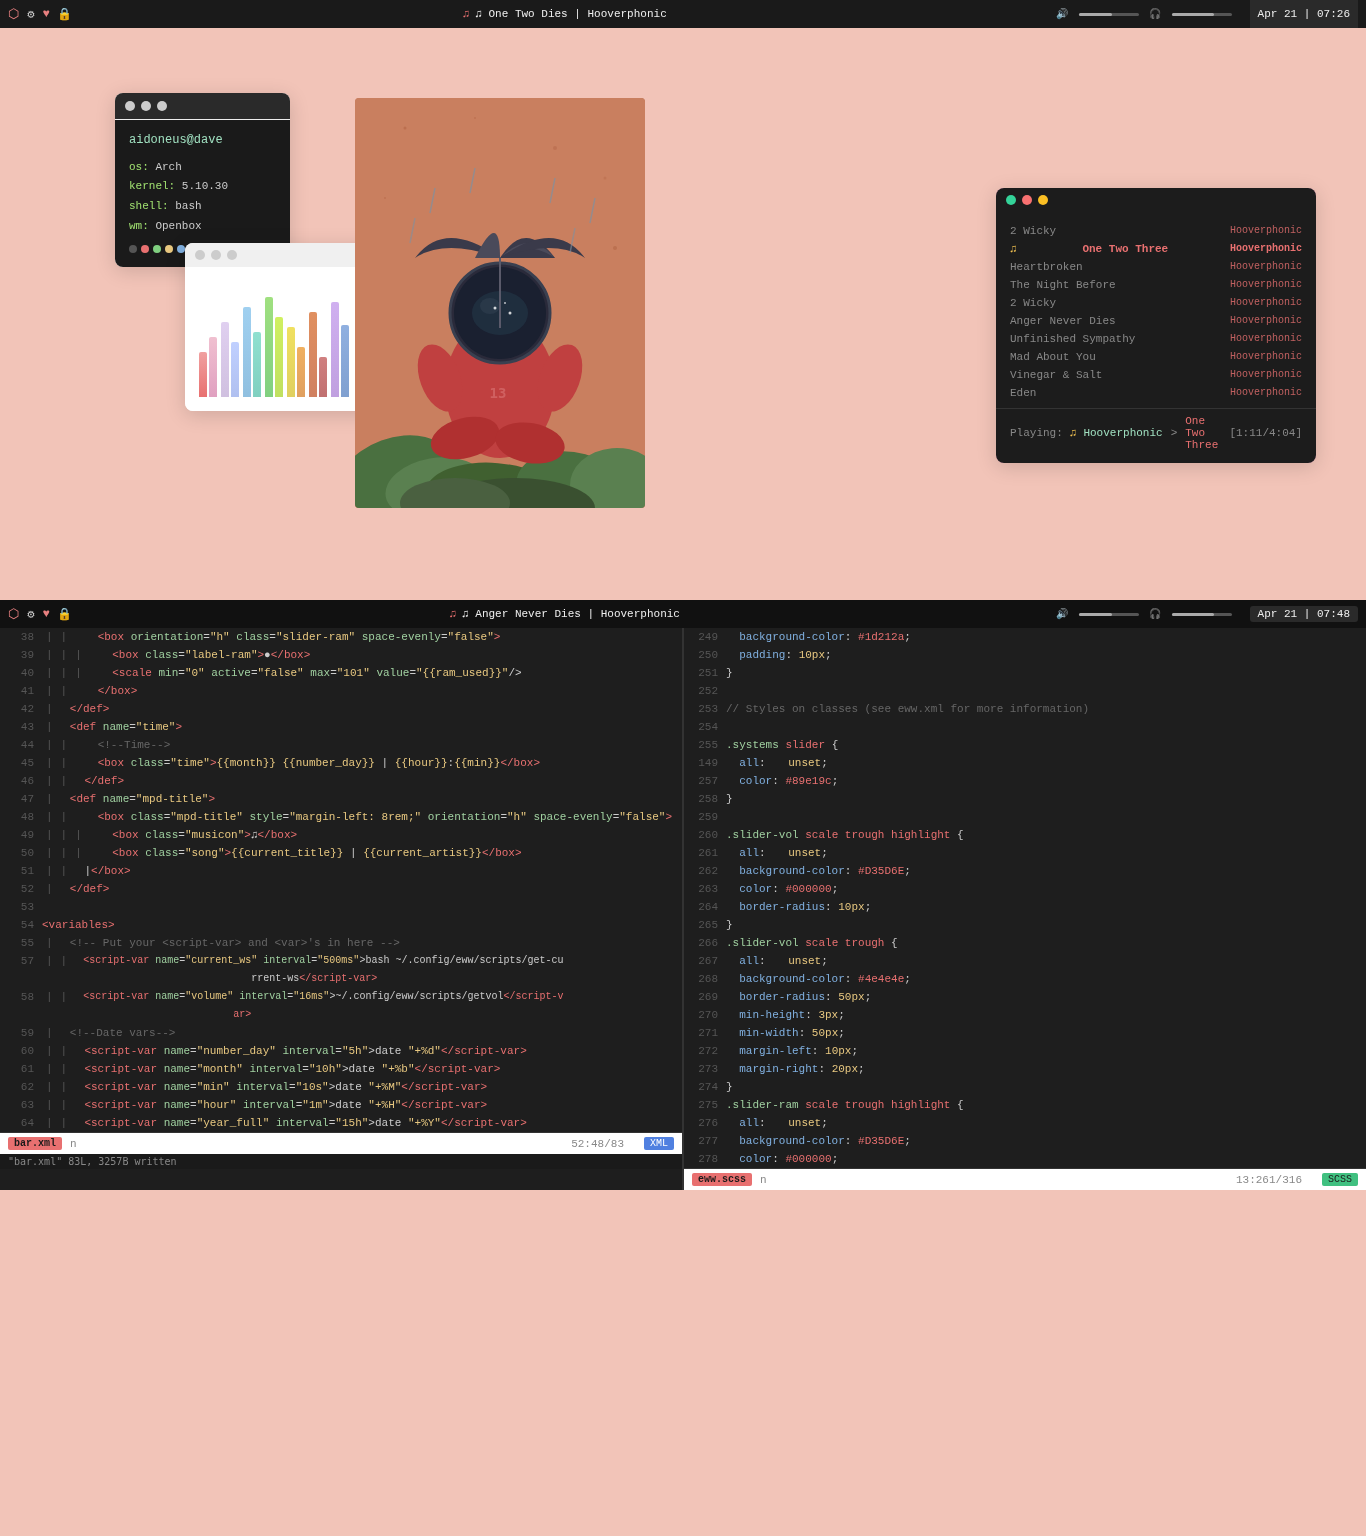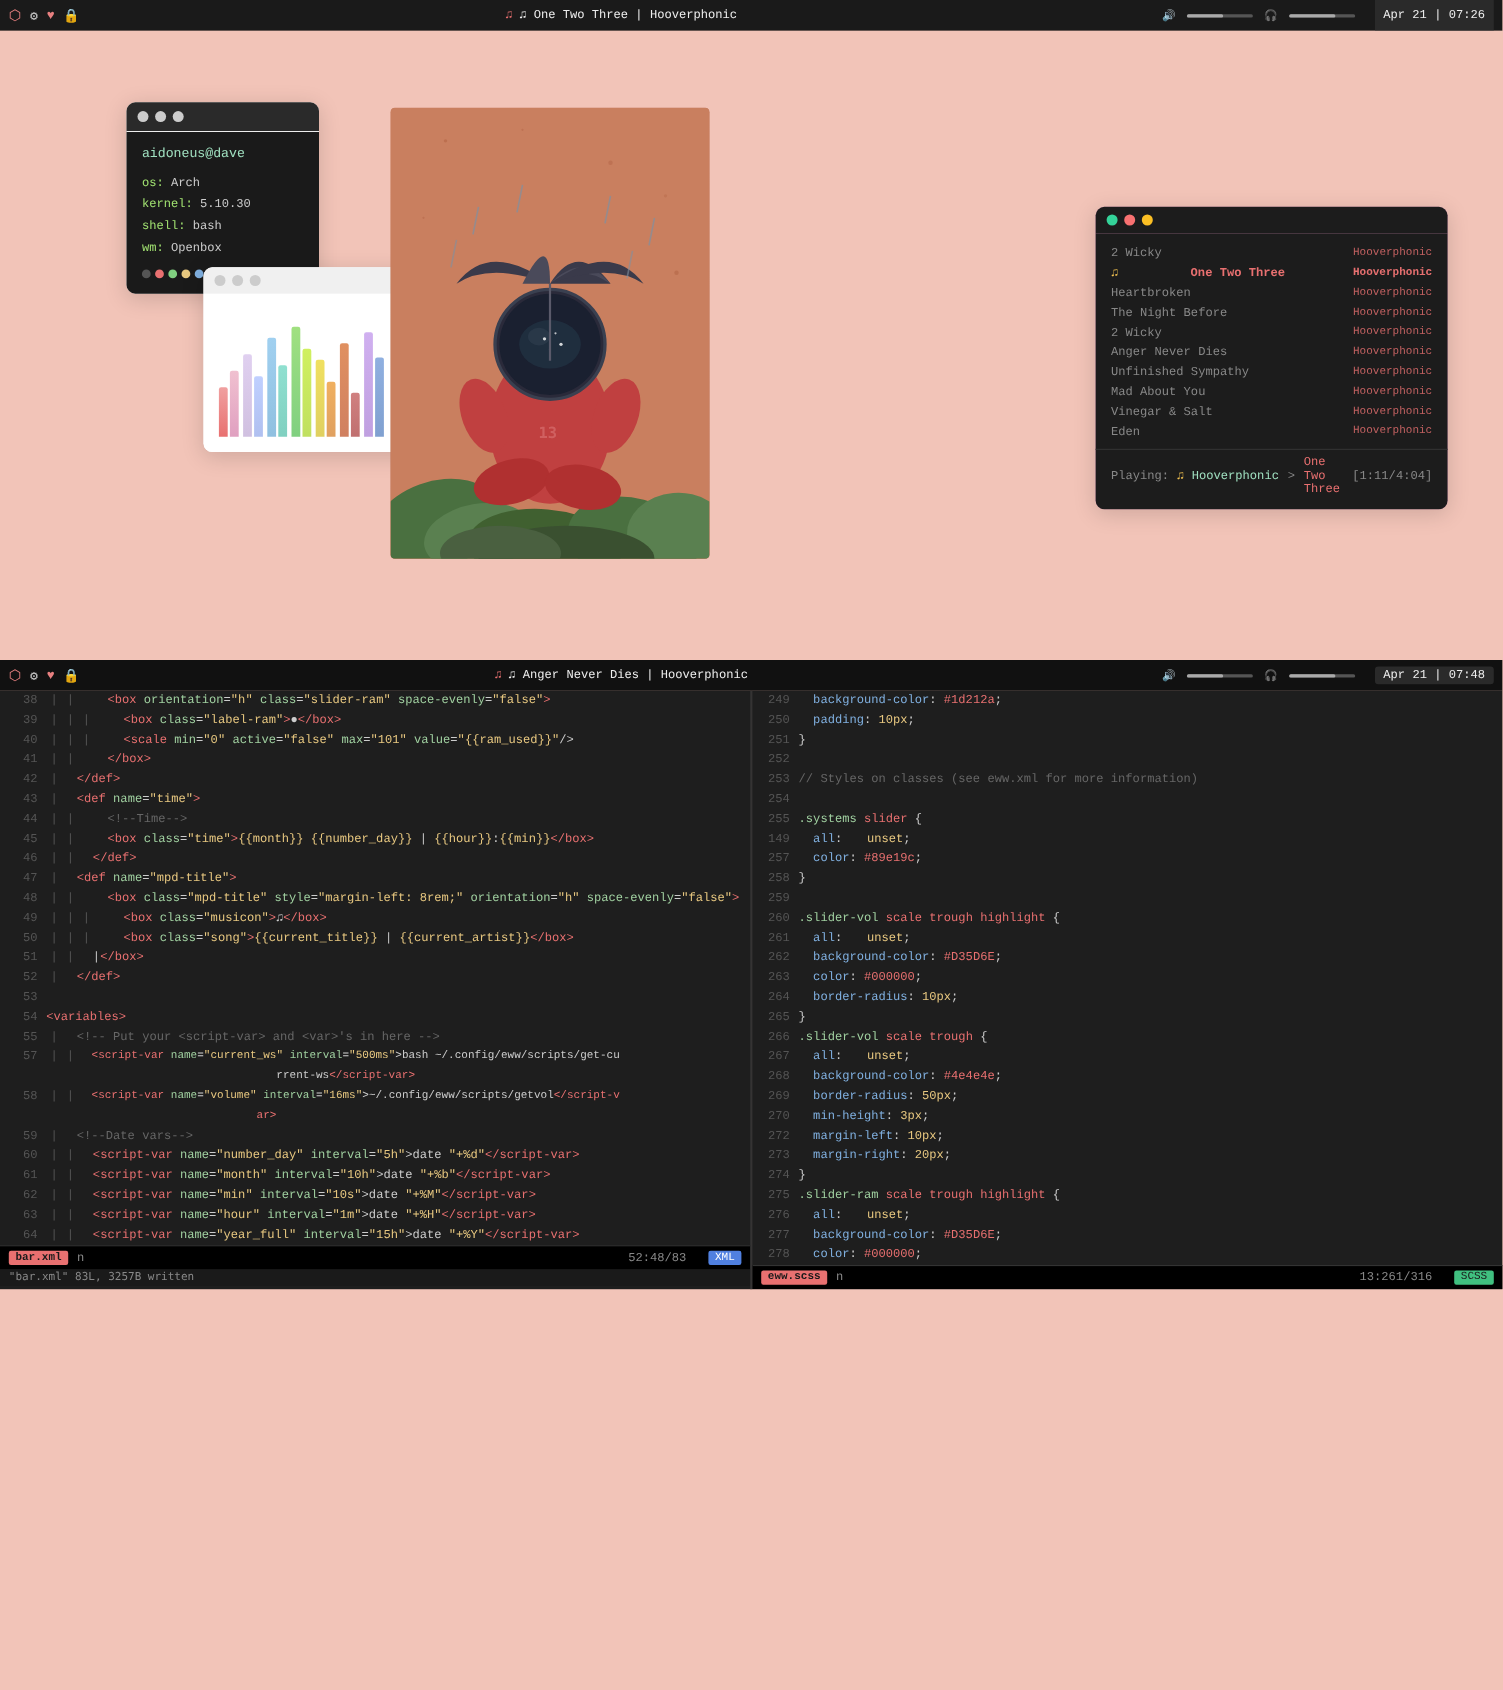--- a/index.html
+++ b/index.html
@@ -265,21 +265,21 @@
     .css-prop { color: #80b0e0; }
     .css-val { color: #e8c880; margin-left: 16px; }
     .css-comment { color: #666; }
     .css-selector { color: #e87070; }
     .css-class { color: #a0d0a0; }
     .css-hex { color: #e87070; }
     .css-num { color: #e8c880; }
 
     
     .statusbar {
-      background: #000000;
+      background: #ffffff;
       height: 22px;
       display: flex;
       align-items: center;
       padding: 0 8px;
       font-size: 11px;
       font-family: 'Courier New', monospace;
       border-top: 1px solid #333;
     }
     .status-left {
       display: flex;
@@ -325,21 +325,21 @@
 
 <div class="topbar">
   <div class="topbar-left">
     <span style="color:#e88080;font-size:13px;">⬡</span>
     <span style="color:#ccc;font-size:12px;">⚙</span>
     <span style="color:#e88080;font-size:12px;">♥</span>
     <span style="color:#ccc;font-size:12px;">🔒</span>
   </div>
   <div class="topbar-center">
     <span style="color:#e87070;">♫</span>
-    <span>♫ One Two Three | Hooverphonic</span>
+    <span>♫ One Two Dies | Hooverphonic</span>
   </div>
   <div class="topbar-right">
     <span style="font-size:10px;">🔊</span>
     <div class="slider-track">
       <div class="slider-fill" style="width:55%"></div>
     </div>
     <span style="font-size:10px;">🎧</span>
     <div class="slider-track">
       <div class="slider-fill" style="width:70%"></div>
     </div>
@@ -831,20 +831,24 @@
     </div>
     <div class="code-line">
       <span class="line-num">269</span>
       <span class="code-content">  <span class="css-prop">border-radius</span>: <span class="css-num">50px</span>;</span>
     </div>
     <div class="code-line">
       <span class="line-num">270</span>
       <span class="code-content">  <span class="css-prop">min-height</span>: <span class="css-num">3px</span>;</span>
     </div>
     <div class="code-line">
+      <span class="line-num">271</span>
+      <span class="code-content">  <span class="css-prop">min-width</span>: <span class="css-num">50px</span>;</span>
+    </div>
+    <div class="code-line">
       <span class="line-num">272</span>
       <span class="code-content">  <span class="css-prop">margin-left</span>: <span class="css-num">10px</span>;</span>
     </div>
     <div class="code-line">
       <span class="line-num">273</span>
       <span class="code-content">  <span class="css-prop">margin-right</span>: <span class="css-num">20px</span>;</span>
     </div>
     <div class="code-line">
       <span class="line-num">274</span>
       <span class="code-content">}</span>

